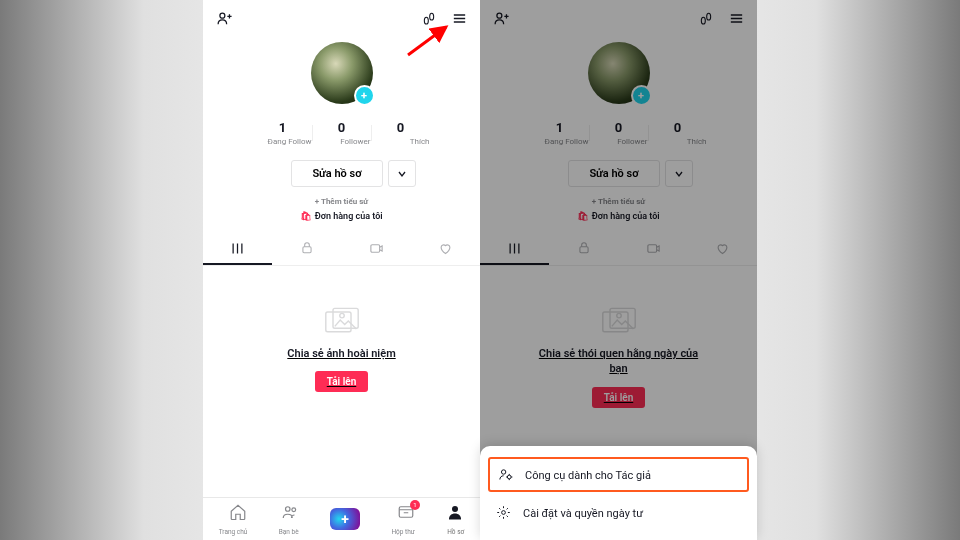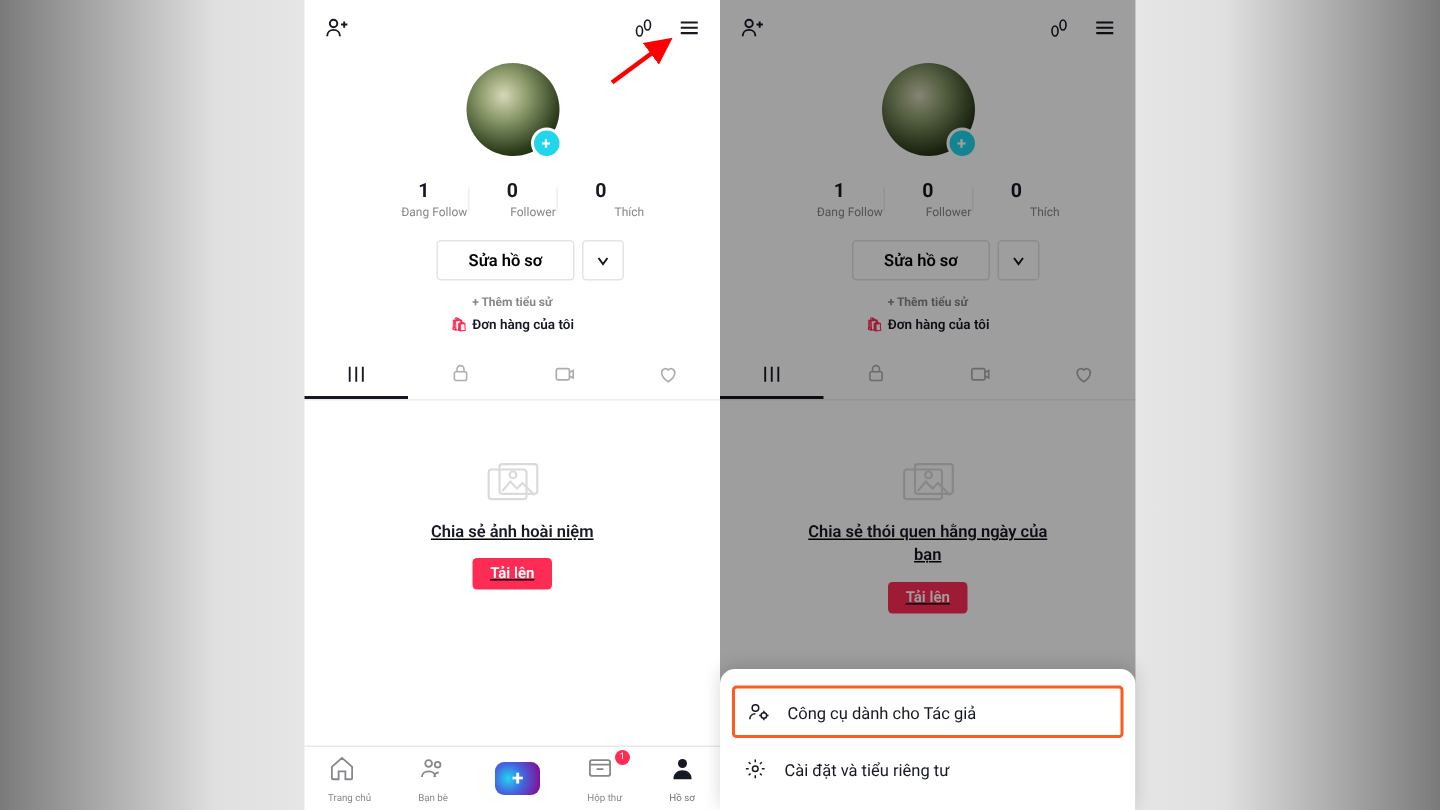--- a/index.html
+++ b/index.html
@@ -27,21 +27,21 @@
 .tabs{display:flex;width:100%;border-bottom:1px solid #eee;margin-top:12px;}
 .tab{flex:1;display:flex;align-items:center;justify-content:center;height:30px;border-bottom:2px solid transparent;}
 .tab.active{border-bottom-color:#161823;}
 .tab svg{opacity:.35;}
 .tab.active svg{opacity:1;}
 .empty{flex:1;display:flex;flex-direction:column;align-items:center;justify-content:flex-start;padding-top:40px;text-decoration:underline;}
 .empty .picon{width:36px;height:30px;opacity:.3;}
 .empty .t{font-size:11px;font-weight:600;color:#161823;margin-top:10px;text-align:center;max-width:180px;line-height:1.4;}
 .upbtn{background:#fe2c55;color:#fff;font-size:10px;font-weight:600;padding:5px 12px;border-radius:3px;margin-top:10px;}
 .bottombar{height:42px;border-top:1px solid #e8e8e8;display:flex;align-items:center;justify-content:space-around;}
-.bitem{display:flex;flex-direction:column;align-items:flex-start;gap:7px;color:#86878b;position:relative;}
+.bitem{display:flex;flex-direction:column;align-items:flex-end;gap:7px;color:#86878b;position:relative;}
 .bitem.active{color:#737373;}
 .bitem .bl{font-size:6.5px;}
 .bitem .badge{position:absolute;top:-3px;right:-5px;width:10px;height:10px;border-radius:50%;background:#fe2c55;color:#fff;font-size:6px;display:flex;align-items:center;justify-content:center;}
 .create{width:30px;height:22px;border-radius:6px;background:radial-gradient(circle at 30% 50%,#22d6ef 0%,#4169e1 40%,#8b008b 100%);display:flex;align-items:center;justify-content:center;color:#fff;font-size:14px;font-weight:bold;}
 .menu{position:absolute;left:0;right:0;bottom:0;background:#fff;border-top-left-radius:10px;border-top-right-radius:10px;z-index:10;box-shadow:0 -2px 12px rgba(0,0,0,0.15);padding:8px 0 10px;}
 .mitem{display:flex;align-items:flex-end;gap:12px;padding:10px 16px;font-size:11px;color:#161823;}
 .mitem.hl{border:2px solid #ff5a1f;border-radius:3px;margin:3px 8px;padding:8px 8px;}
 .arrow{position:absolute;color:#ff0000;z-index:3;pointer-events:none;}
 </style>
 </head>
@@ -281,17 +281,17 @@
             <circle cx="18" cy="16" r="3"></circle>
             <path d="M18 11v2M18 19v2M13 16h2M21 16h2"></path>
           </svg>
         <span>Công cụ dành cho Tác giả</span>
       </div>
       <div class="mitem">
         <svg width="15" height="15" viewBox="0 0 24 24" stroke="#161823" stroke-width="1.6" fill="none">
             <circle cx="12" cy="12" r="3"></circle>
             <path d="M12 2v3M12 19v3M2 12h3M19 12h3M5 5l2 2M17 17l2 2M5 19l2-2M17 7l2-2"></path>
           </svg>
-        <span>Cài đặt và tiểu riêng tư</span>
+        <span>Cài đặt và quyền ngày tư</span>
       </div>
     </div>
   </div>
 </div>
 
 </body></html>

